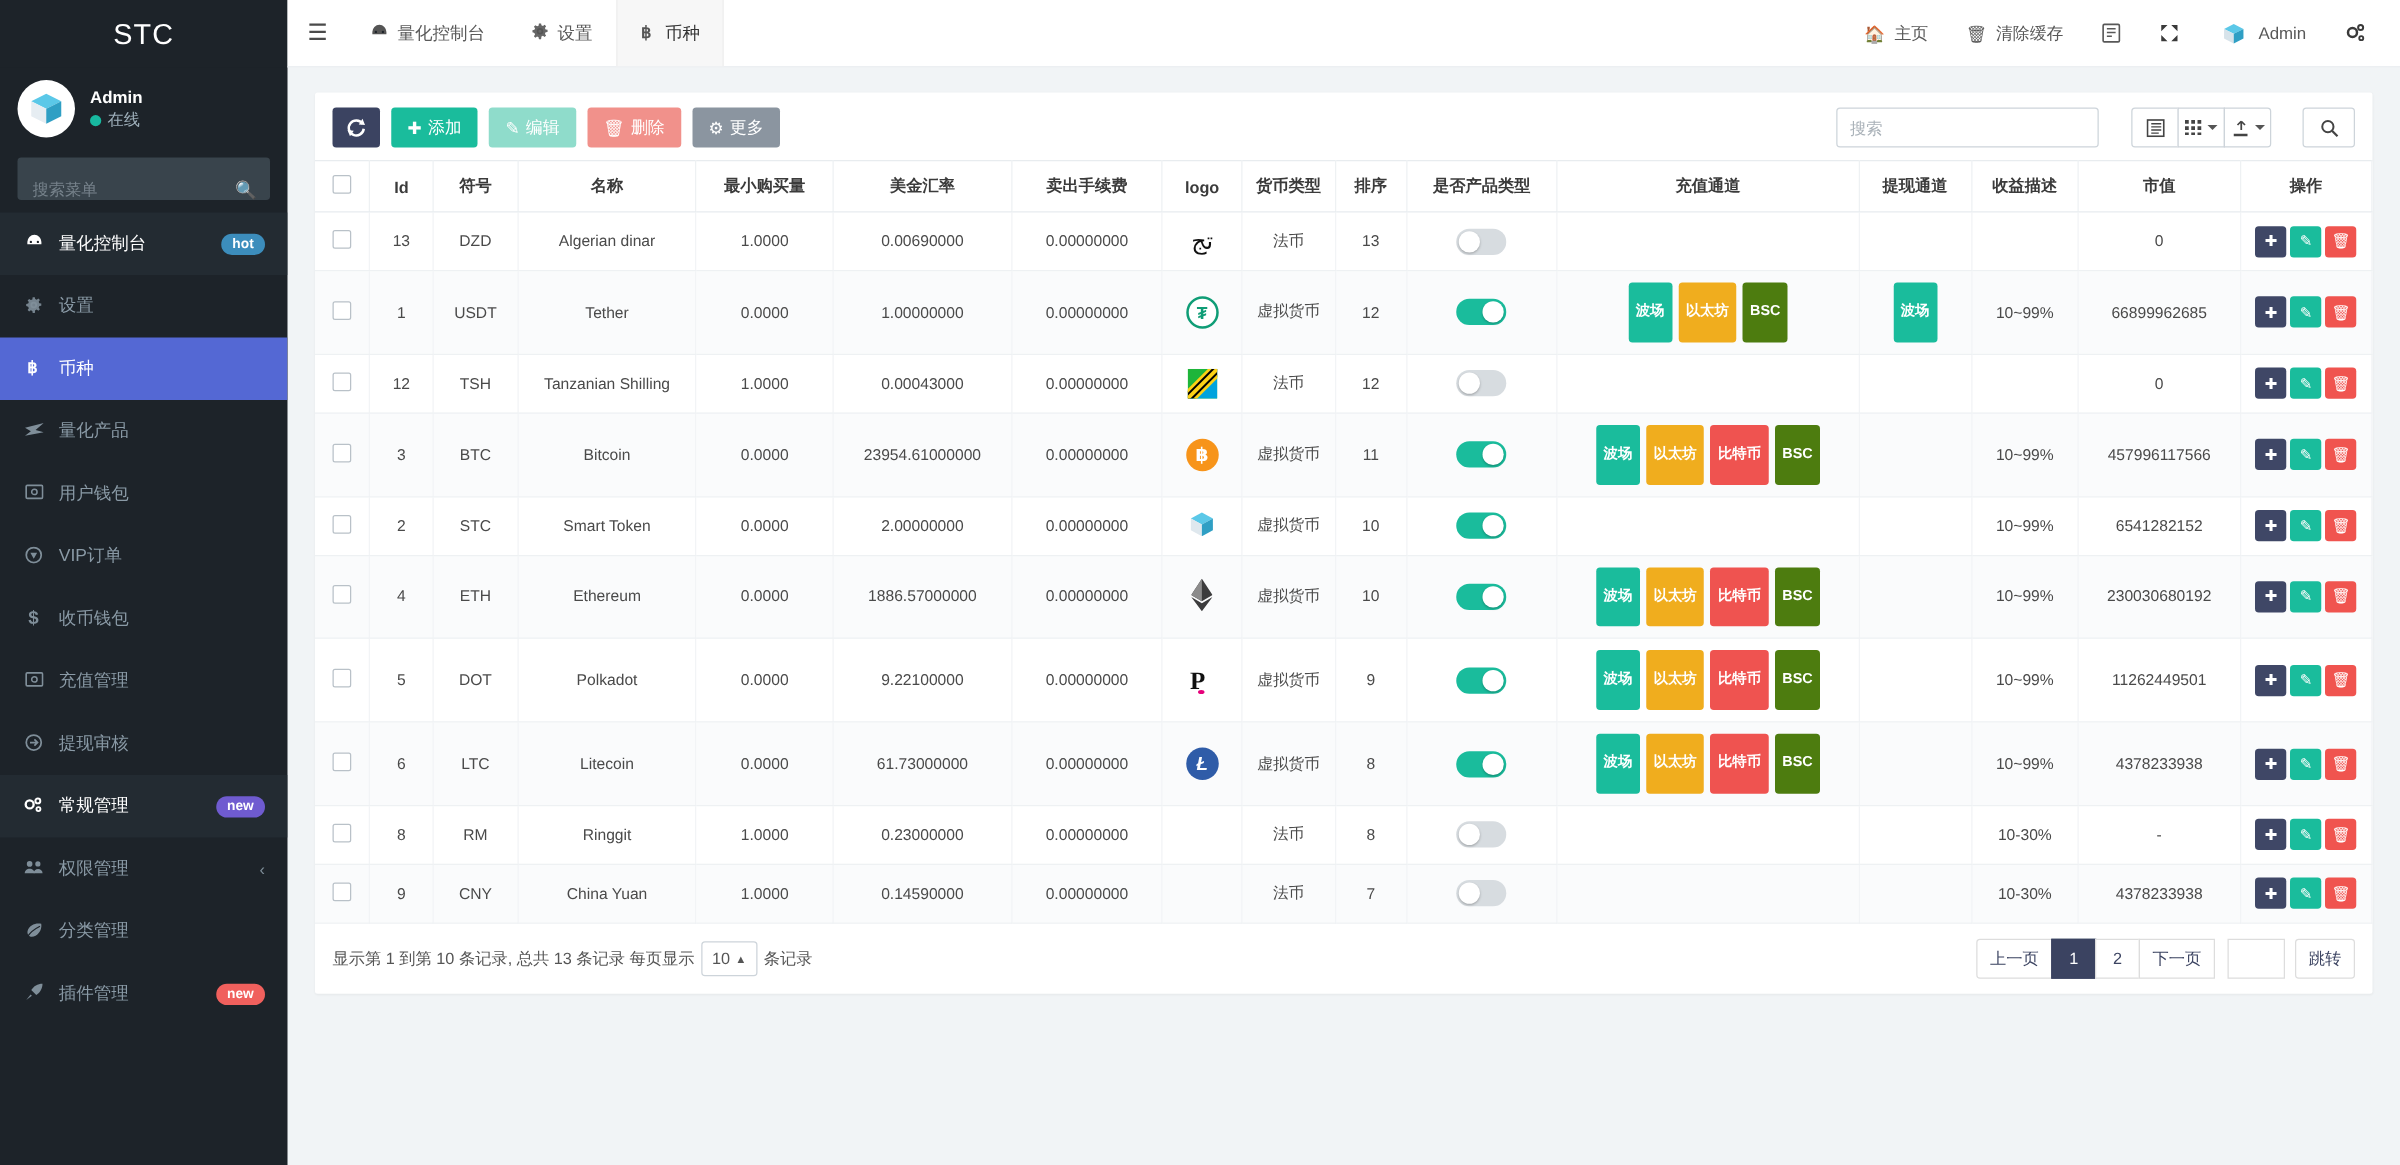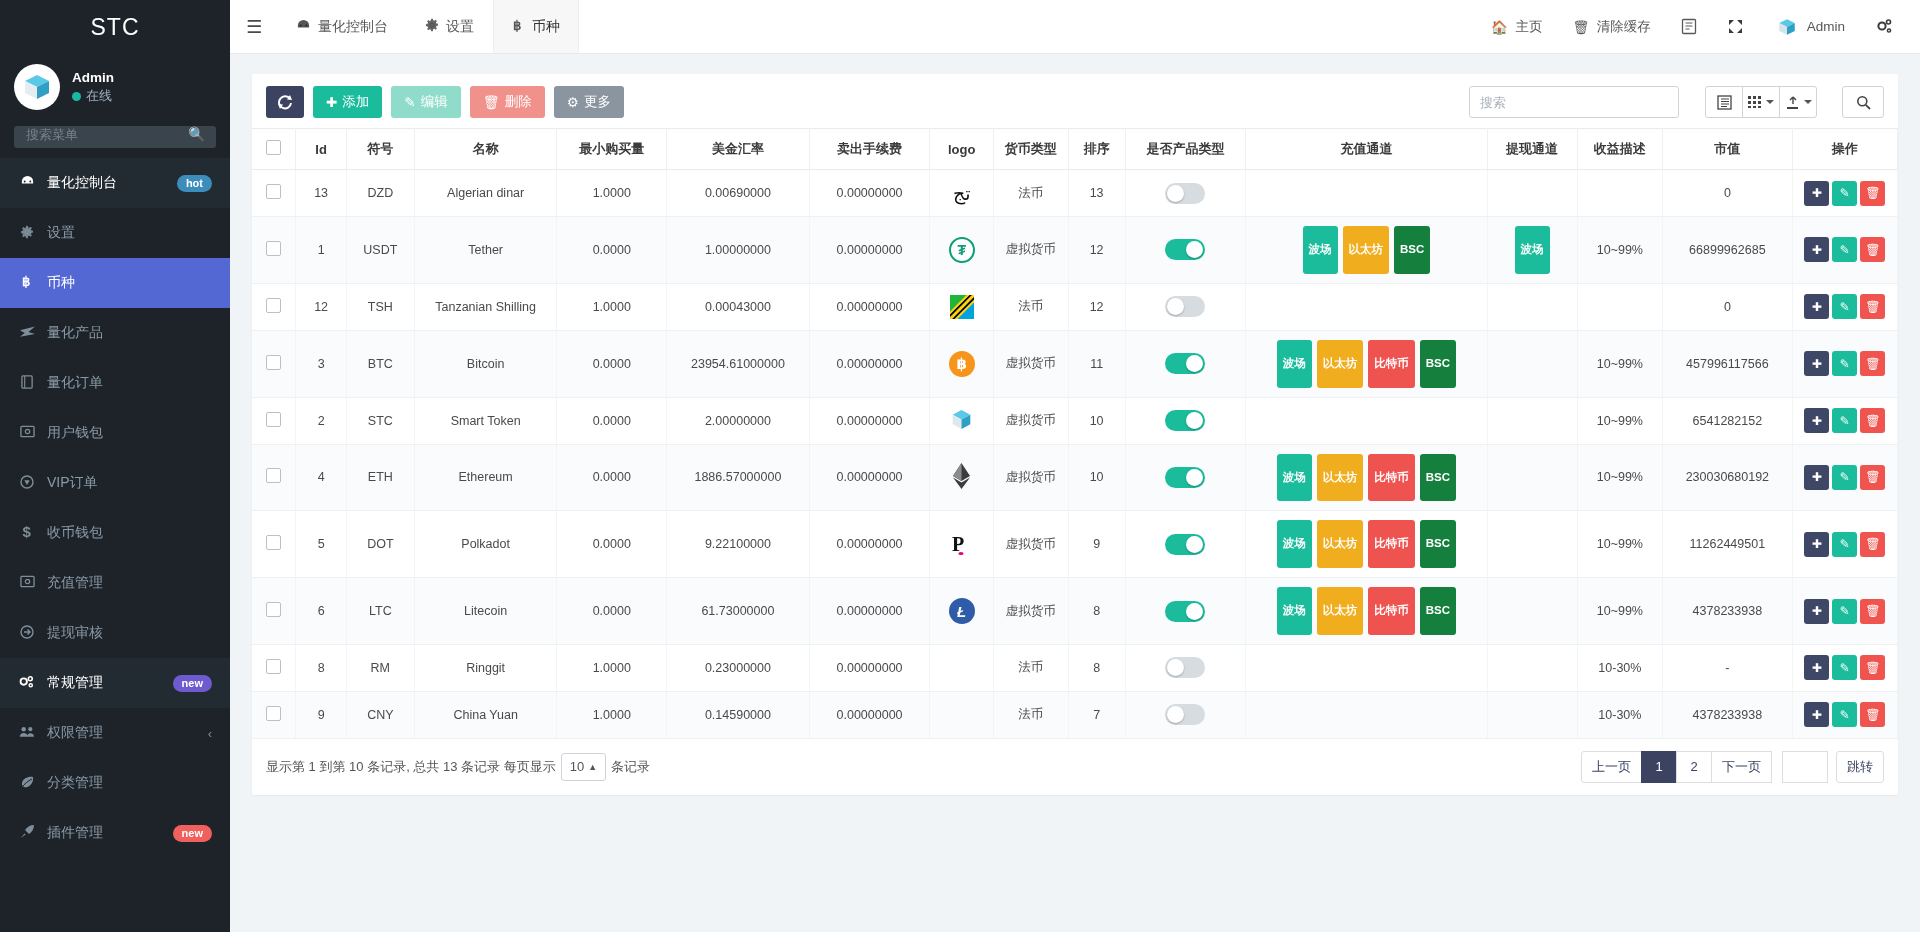--- a/index.html
+++ b/index.html
@@ -42,24 +42,24 @@
     flex: 0 0 46px;
     overflow: hidden;
   }
   .userinfo { line-height: 1.45; }
   .username { color: #ffffff; font-weight: bold; font-size: 13.5px; }
   .userstatus { color: #9fb0bb; font-size: 13px; display: flex; align-items: center; gap: 5px;}
   .dot-online { width: 9px; height: 9px; border-radius: 50%; background: #18b9a0; display: inline-block; }
 
   .searchmenu {
     margin: 2px 14px 10px 14px;
-    height: 22px;
+    height: 34px;
     background: #39444c;
     border-radius: 3px;
-    display: flex; align-items: flex-start;
+    display: flex; align-items: flex-end;
     padding: 0 10px;
     position: relative;
   }
   .searchmenu input {
     background: transparent; border: 0; outline: none;
     color: #c8d2d8; font-size: 13px;
     width: 100%;
     font-family: "Liberation Sans", sans-serif;
   }
   .searchmenu input::placeholder { color: #76828b; }
@@ -240,21 +240,21 @@
   
   .chips { display: flex; gap: 5px; justify-content: center; flex-wrap: wrap; }
   .chip {
     font-size: 11.5px; font-weight: bold; color: #fff;
     border-radius: 3px; padding: 17px 6px; line-height: 1.2;
     white-space: nowrap;
   }
   .chip.tron { background: #1abc9c; }
   .chip.eth { background: #f0ad1e; }
   .chip.btc { background: #ef5350; }
-  .chip.bsc { background: #15803d; }
+  .chip.bsc { background: #4d7c0f; }
 
   
   .acts { display: flex; gap: 3px; justify-content: center; }
   .act {
     width: 25px; height: 25px; border-radius: 3px;
     display: inline-flex; align-items: center; justify-content: center;
     color: #fff; font-size: 12px; cursor: pointer;
   }
   .act.move { background: #3f4766; }
   .act.edit { background: #1abc9c; }
@@ -357,29 +357,20 @@
               </svg></span>
             <span>币种</span>
           </a>
         </li>
         <li class="">
           <a href="#">
             <span class="mi"><svg width="15" height="14" viewBox="0 0 16 14">
                 <path d="M0 5l16-4-7 6 7 2-16 3 5-4z" fill="currentColor"></path>
               </svg></span>
             <span>量化产品</span>
-          </a>
-        </li>
-        <li class="">
-          <a href="#">
-            <span class="mi"><svg width="13" height="14" viewBox="0 0 14 15">
-                <rect x="1" y="1" width="11" height="13" rx="1" fill="none" stroke="currentColor" stroke-width="1.4"></rect>
-                <path d="M4 1v13" stroke="currentColor" stroke-width="1.2"></path>
-              </svg></span>
-            <span>量化订单</span>
           </a>
         </li>
         <li class="">
           <a href="#">
             <span class="mi"><svg width="15" height="13" viewBox="0 0 16 13">
                 <rect x="1" y="1" width="14" height="11" rx="1" fill="none" stroke="currentColor" stroke-width="1.4"></rect>
                 <circle cx="8" cy="6.5" r="2.3" fill="none" stroke="currentColor" stroke-width="1.3"></circle>
               </svg></span>
             <span>用户钱包</span>
           </a>

